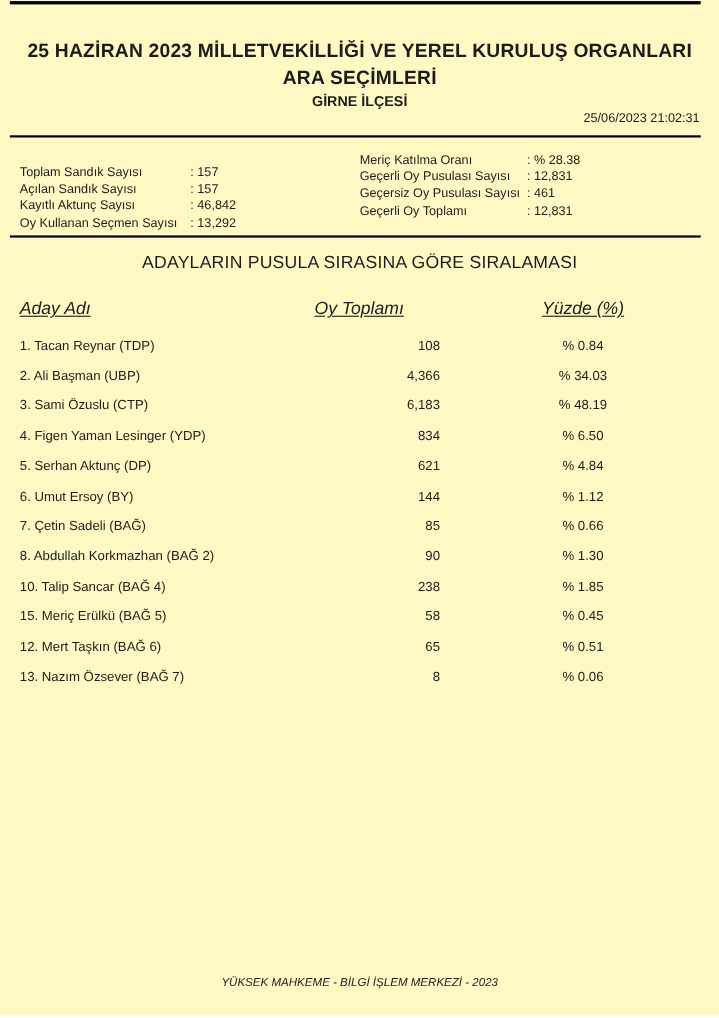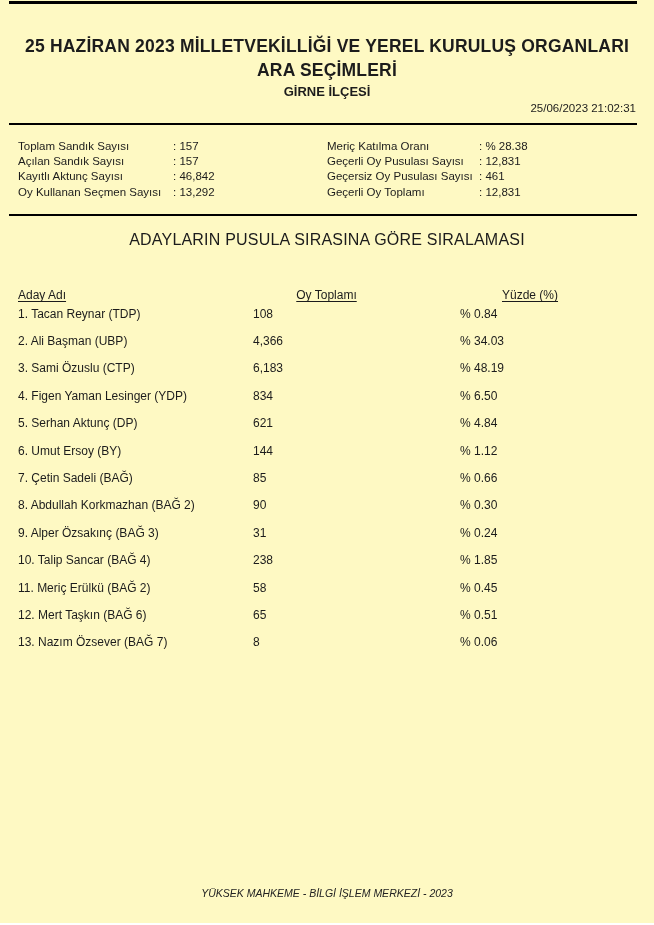--- a/index.html
+++ b/index.html
@@ -19,44 +19,44 @@
 
   .title-line1 { position:absolute; top:36px; left:0; width:654px; text-align:center;
                  font-size:17.5px; font-weight:bold; letter-spacing:0.2px; }
   .title-line2 { position:absolute; top:60px; left:0; width:654px; text-align:center;
                  font-size:17.5px; font-weight:bold; letter-spacing:0.2px; }
   .subtitle    { position:absolute; top:84px; left:0; width:654px; text-align:center;
                  font-size:13px; font-weight:bold; }
   .timestamp   { position:absolute; top:102px; right:18px; font-size:11.5px; }
 
   .stats-col { position:absolute; top:139px; font-size:11.5px; line-height:15.2px; }
-  .stats-left  { left:18px;  width:300px; }
+  .stats-left  { left:18px;  width:300px;margin-top:11px; }
   .stats-right { left:327px; width:310px; }
   .stat-row   { display:flex; }
   .stats-left  .stat-label { width:155px; flex:0 0 155px; }
   .stats-right .stat-label { width:152px; flex:0 0 152px; }
   .stat-value::before { content:": "; white-space:pre; }
 
   .section-title { position:absolute; top:231px; left:0; width:654px; text-align:center;
                    font-size:16px; letter-spacing:0.2px; }
 
   .tbl-grid { display:grid; grid-template-columns:235px 147px 60px 140px; }
-  .col-headers { position:absolute; top:288px; left:18px; width:620px; font-size:12px; }
+  .col-headers { position:absolute; top:272px; left:18px; width:620px; font-size:16px;font-style:italic; }
   .col-headers .hdr { text-decoration:underline; text-underline-offset:2px; }
   .hdr-name   { text-align:left; }
   .hdr-votes  { text-align:center; }
   .hdr-spacer { }
   .hdr-pct    { text-align:center; }
 
   .rows { position:absolute; top:300px; left:18px; width:620px; }
   .row  { height:27.4px; display:grid; grid-template-columns:235px 147px 60px 140px;
           align-items:center; font-size:12px; }
   .cell-name  { text-align:left; white-space:nowrap; }
-  .cell-votes { text-align:left; }
-  .cell-pct   { }
+  .cell-votes { text-align:right; }
+  .cell-pct   { text-align:center; }
 
   .footer { position:absolute; top:887px; left:0; width:654px; text-align:center;
             font-size:10.5px; font-style:italic; color:#222; }
 </style>
 </head>
 <body>
 
 <div class="page">
 
   <div class="rule top"></div>
@@ -157,36 +157,30 @@
     <div class="row">
       <div class="cell-name">7. Çetin Sadeli (BAĞ)</div>
       <div class="cell-votes">85</div>
       <div></div>
       <div class="cell-pct">% 0.66</div>
     </div>
     <div class="row">
       <div class="cell-name">8. Abdullah Korkmazhan (BAĞ 2)</div>
       <div class="cell-votes">90</div>
       <div></div>
-      <div class="cell-pct">% 0.30</div>
-    </div>
-    <div class="row">
-      <div class="cell-name">9. Alper Özsakınç (BAĞ 3)</div>
-      <div class="cell-votes">31</div>
-      <div></div>
-      <div class="cell-pct">% 0.24</div>
+      <div class="cell-pct">% 1.30</div>
     </div>
     <div class="row">
       <div class="cell-name">10. Talip Sancar (BAĞ 4)</div>
       <div class="cell-votes">238</div>
       <div></div>
       <div class="cell-pct">% 1.85</div>
     </div>
     <div class="row">
-      <div class="cell-name">11. Meriç Erülkü (BAĞ 2)</div>
+      <div class="cell-name">15. Meriç Erülkü (BAĞ 5)</div>
       <div class="cell-votes">58</div>
       <div></div>
       <div class="cell-pct">% 0.45</div>
     </div>
     <div class="row">
       <div class="cell-name">12. Mert Taşkın (BAĞ 6)</div>
       <div class="cell-votes">65</div>
       <div></div>
       <div class="cell-pct">% 0.51</div>
     </div>

